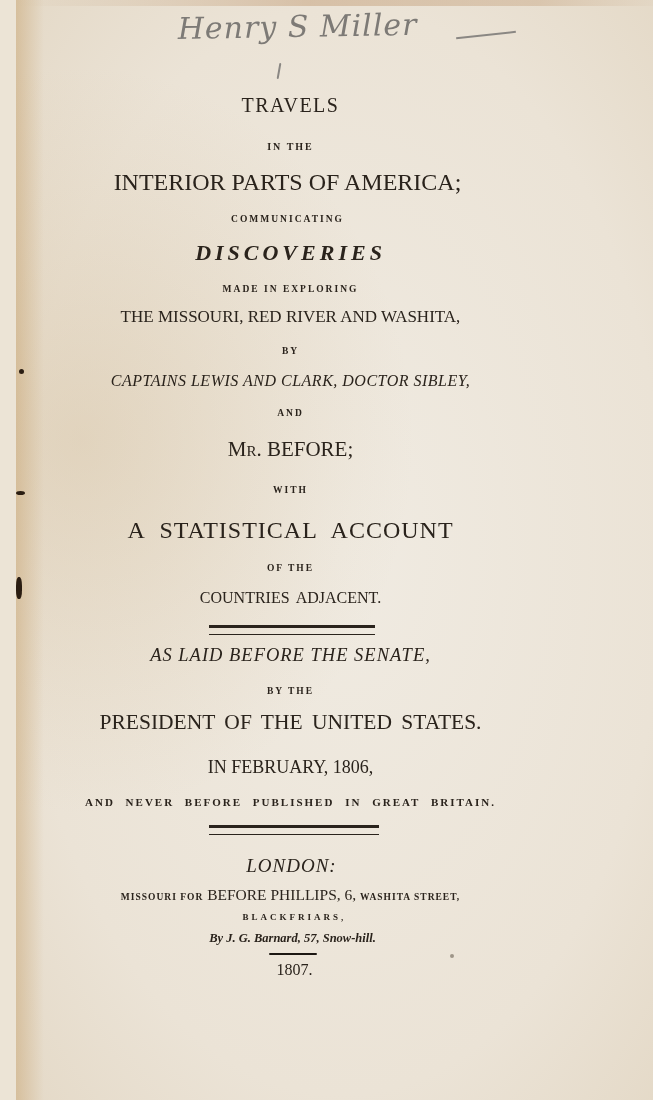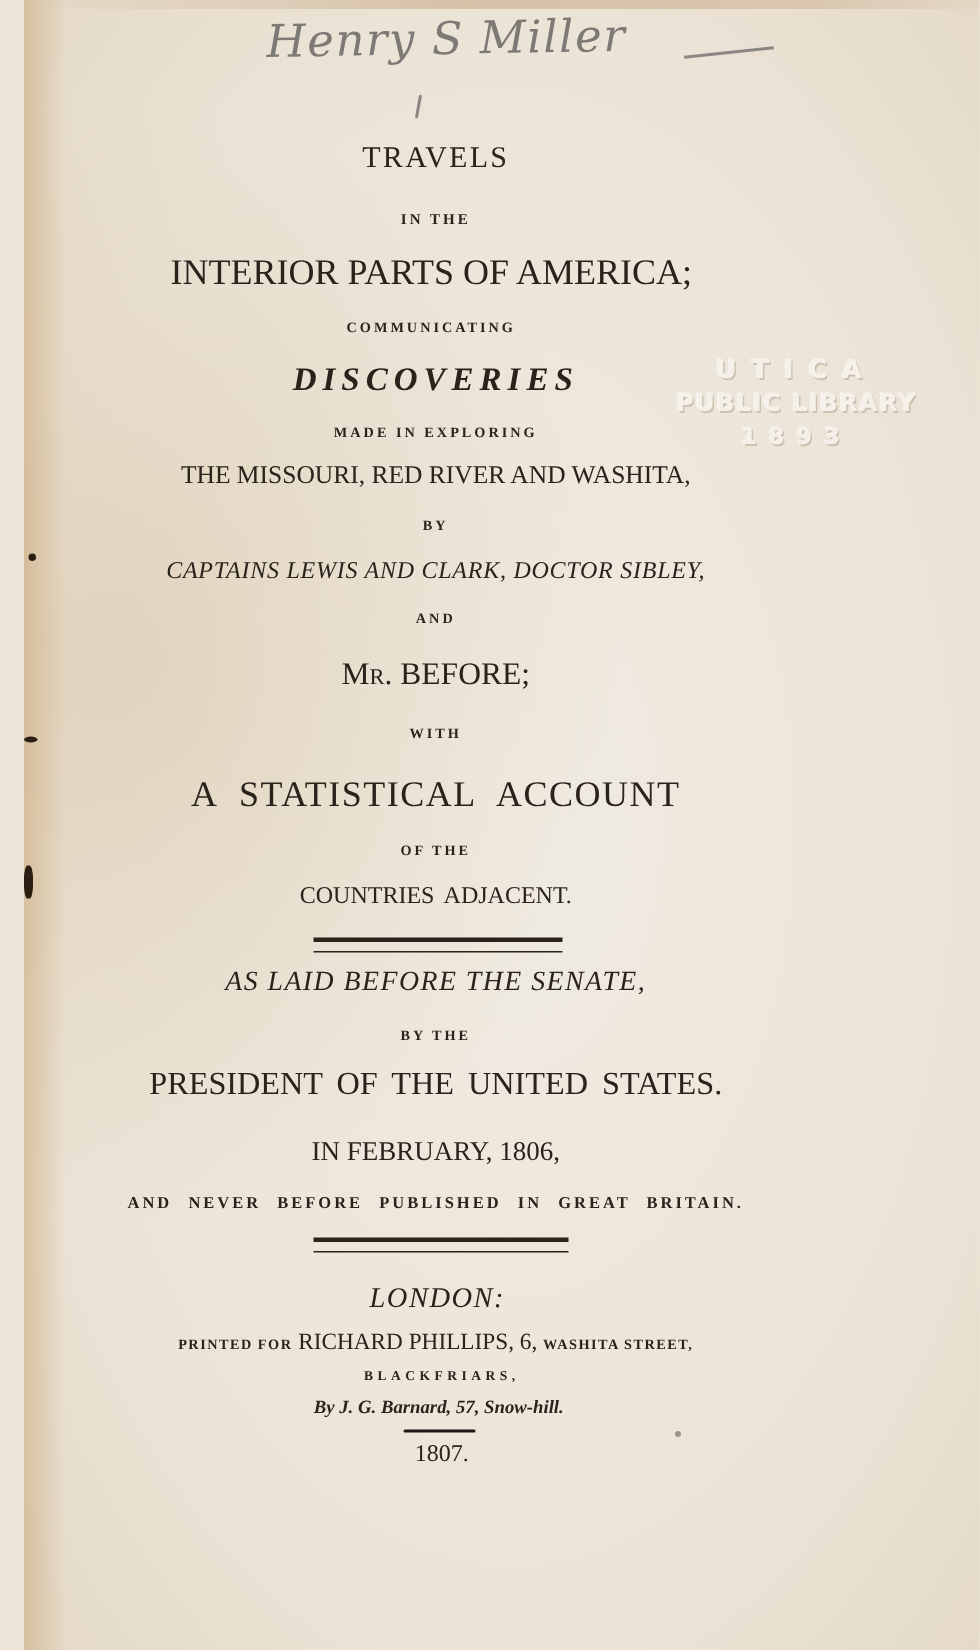--- a/index.html
+++ b/index.html
@@ -63,25 +63,20 @@
 </head>
 <body>
 
 <div class="page">
   <div class="top-edge"></div>
   <div class="left-edge"></div>
 
   <div class="sig">Henry S Miller</div>
   <div class="sig-flourish"></div>
 
-  <div class="stamp">
-    <span class="s1">UTICA</span>
-    <span class="s2">PUBLIC LIBRARY</span>
-    <span class="s3">1893</span>
-  </div>
 
   <div class="line" style="top:94px; font-size:20px; letter-spacing:1.5px; left:-52px;">TRAVELS</div>
   <div class="line sc" style="top:141px; left:-52px;">IN THE</div>
   <div class="line big" style="top:169px; left:-55px; font-size:24px;">INTERIOR PARTS OF AMERICA;</div>
   <div class="line sc" style="top:214px; left:-55px; font-size:9.5px;">COMMUNICATING</div>
   <div class="line ital" style="top:240px; left:-52px; font-size:22px; letter-spacing:4px; font-weight:bold;">DISCOVERIES</div>
   <div class="line sc" style="top:284px; left:-52px; font-size:9.5px;">MADE IN EXPLORING</div>
   <div class="line" style="top:307px; left:-52px; font-size:17px;">THE MISSOURI, RED RIVER AND WASHITA,</div>
 
   <div class="line sc" style="top:346px; left:-52px; font-size:9.5px;">BY</div>
@@ -102,22 +97,22 @@
   <div class="line ital" style="top:645px; left:-52px; font-size:18.5px; letter-spacing:1px;">AS LAID BEFORE THE SENATE,</div>
   <div class="line sc" style="top:686px; left:-52px; font-size:9.5px;">BY THE</div>
   <div class="line" style="top:710px; left:-52px; font-size:21.5px; word-spacing:4px;">PRESIDENT OF THE UNITED STATES.</div>
   <div class="line" style="top:757px; left:-52px; font-size:18px;">IN FEBRUARY, 1806,</div>
   <div class="line sc" style="top:796px; left:-52px; font-size:11px; word-spacing:6px;">AND NEVER BEFORE PUBLISHED IN GREAT BRITAIN.</div>
 
   <div class="rule-double" style="left:193px; top:825px; width:170px;"></div>
 
   <div class="line ital" style="top:855px; left:-51px; font-size:19px; letter-spacing:1px;">LONDON:</div>
   <div class="line" style="top:886px; left:-52px; font-size:15.5px;">
-    <span class="sc" style="font-size:9.5px; letter-spacing:1px;">PRINTED FOR</span>
-    <span>RICHARD PHILLIPS, 6,</span>
+    <span class="sc" style="font-size:9.5px; letter-spacing:1px;">MISSOURI FOR</span>
+    <span>BEFORE PHILLIPS, 6,</span>
     <span class="sc" style="font-size:9.5px; letter-spacing:1px;">WASHITA STREET,</span>
   </div>
   <div class="line sc" style="top:912px; left:-48px; font-size:9px; letter-spacing:3px;">BLACKFRIARS,</div>
   <div class="line ital" style="top:931px; left:-50px; font-size:12.5px; font-weight:bold;">By J. G. Barnard, 57, Snow-hill.</div>
 
   <div class="rule-short" style="left:253px; top:953px; width:48px;"></div>
   <div class="line" style="top:961px; left:-48px; font-size:16px;">1807.</div>
 
   <div class="spot" style="left:3px; top:369px; width:5px; height:5px;"></div>
   <div class="spot" style="left:0px; top:491px; width:9px; height:4px;"></div>

